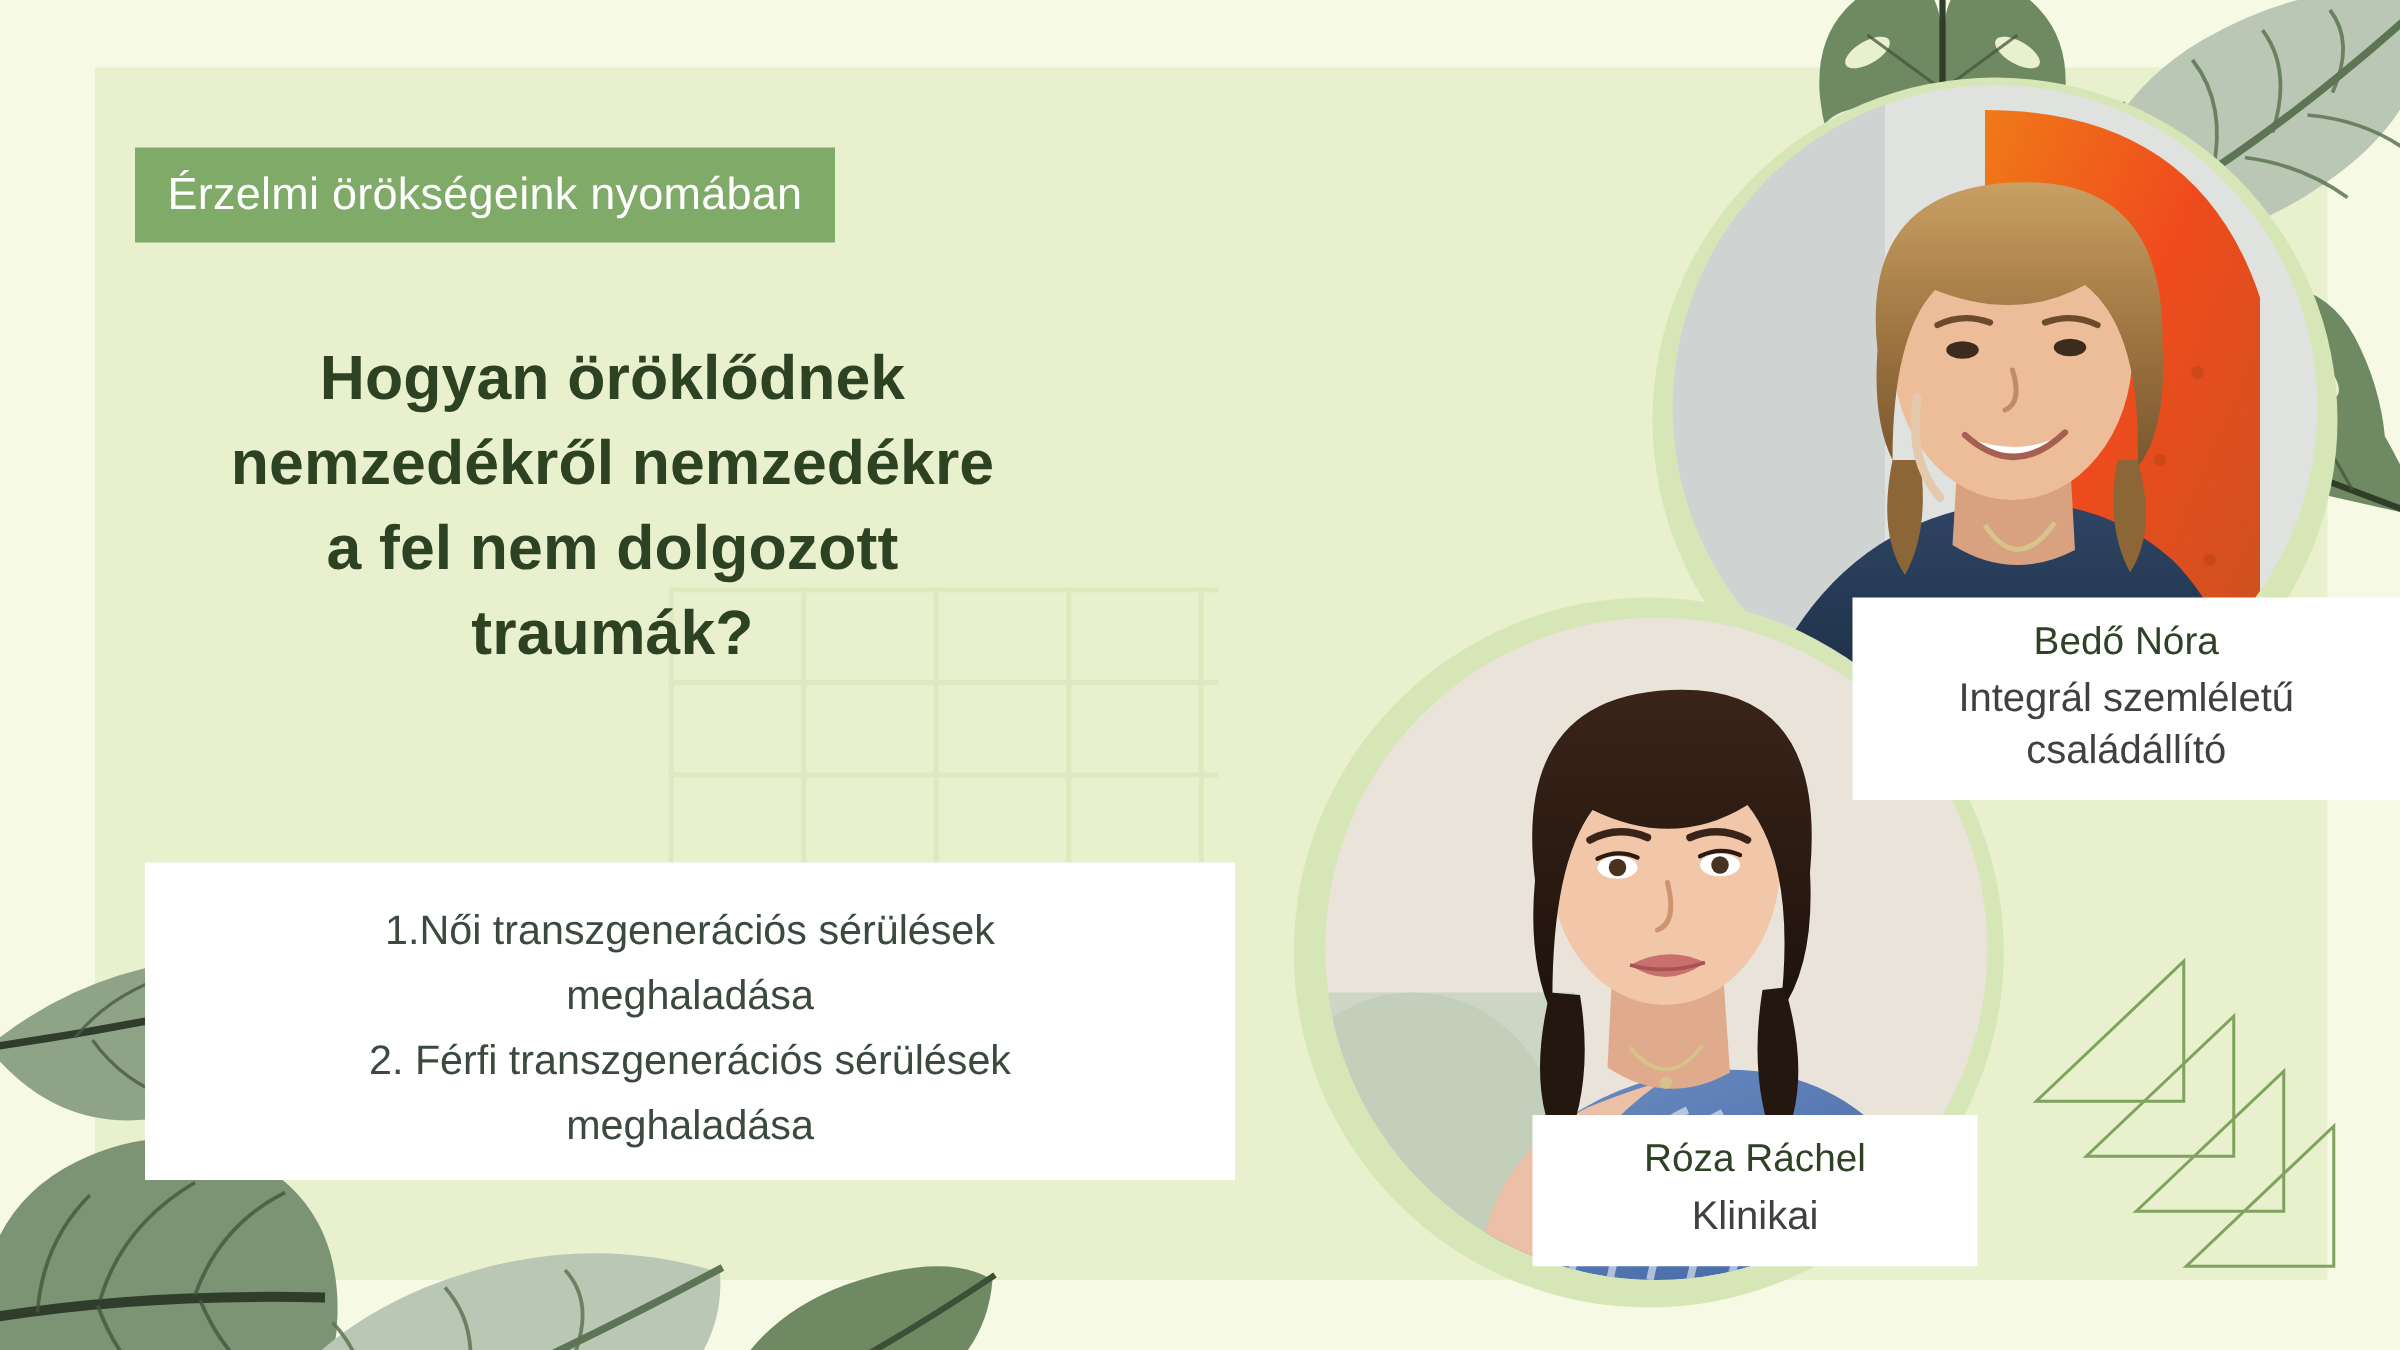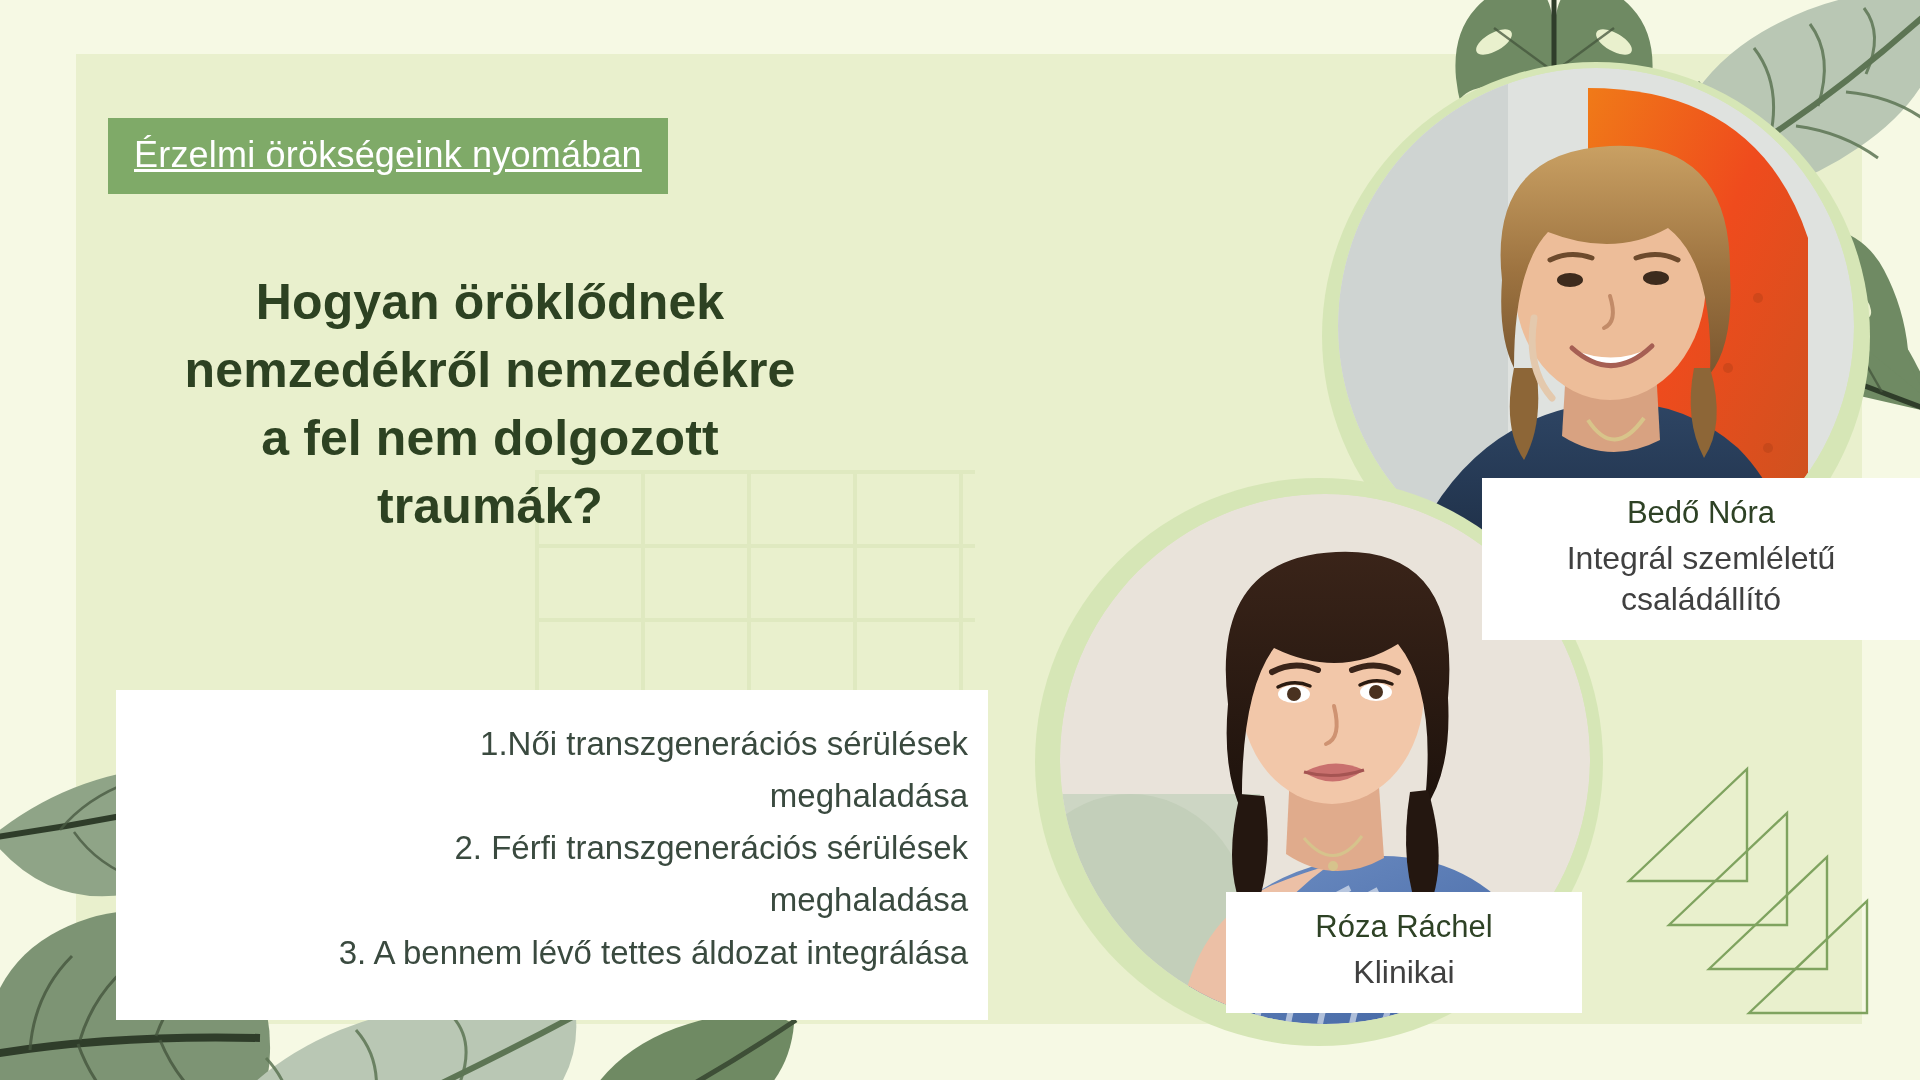--- a/index.html
+++ b/index.html
@@ -50,39 +50,38 @@
   
   .eyebrow {
     position:absolute; left:108px; top:118px;
     background:#7faa68;
     color:#ffffff;
     font-size:36px;
     line-height:1;
     padding:19px 26px 21px 26px;
     letter-spacing:0.2px;
     white-space:nowrap;
-    text-decoration:underline;
   }
 
   .headline {
     position:absolute; left:104px; top:268px; width:772px;
     text-align:center;
     color:#2d4222;
     font-size:50px;
     line-height:1.36;
     font-weight:700;
     letter-spacing:0.1px;
   }
   .headline .hl-line { display:block; }
 
   .list-card {
-    position:absolute; left:116px; top:690px; width:872px; height:330px;
+    position:absolute; left:116px; top:690px; width:872px; height:254px;
     background:#ffffff;
     padding:28px 20px 0 20px;
-    text-align:right;
+    text-align:center;
     color:#3a4a3f;
     font-size:33px;
     line-height:1.58;
   }
   .list-card .li { display:block; }
 
   
   .nameplate {
     position:absolute;
     background:#ffffff;
@@ -381,21 +380,20 @@
     <span class="hl-line">nemzedékről nemzedékre</span>
     <span class="hl-line">a fel nem dolgozott</span>
     <span class="hl-line">traumák?</span>
   </div>
 
   <div class="list-card">
     <span class="li">1.Női transzgenerációs sérülések</span>
     <span class="li">meghaladása</span>
     <span class="li">2. Férfi transzgenerációs sérülések</span>
     <span class="li">meghaladása</span>
-    <span class="li">3. A bennem lévő tettes áldozat integrálása</span>
   </div>
 
   <div class="nameplate np-a">
     <span class="np-name">Bedő Nóra</span>
     <span class="np-role">Integrál szemléletű</span>
     <span class="np-role">családállító</span>
   </div>
 
   <div class="nameplate np-b">
     <span class="np-name">Róza Ráchel</span>

